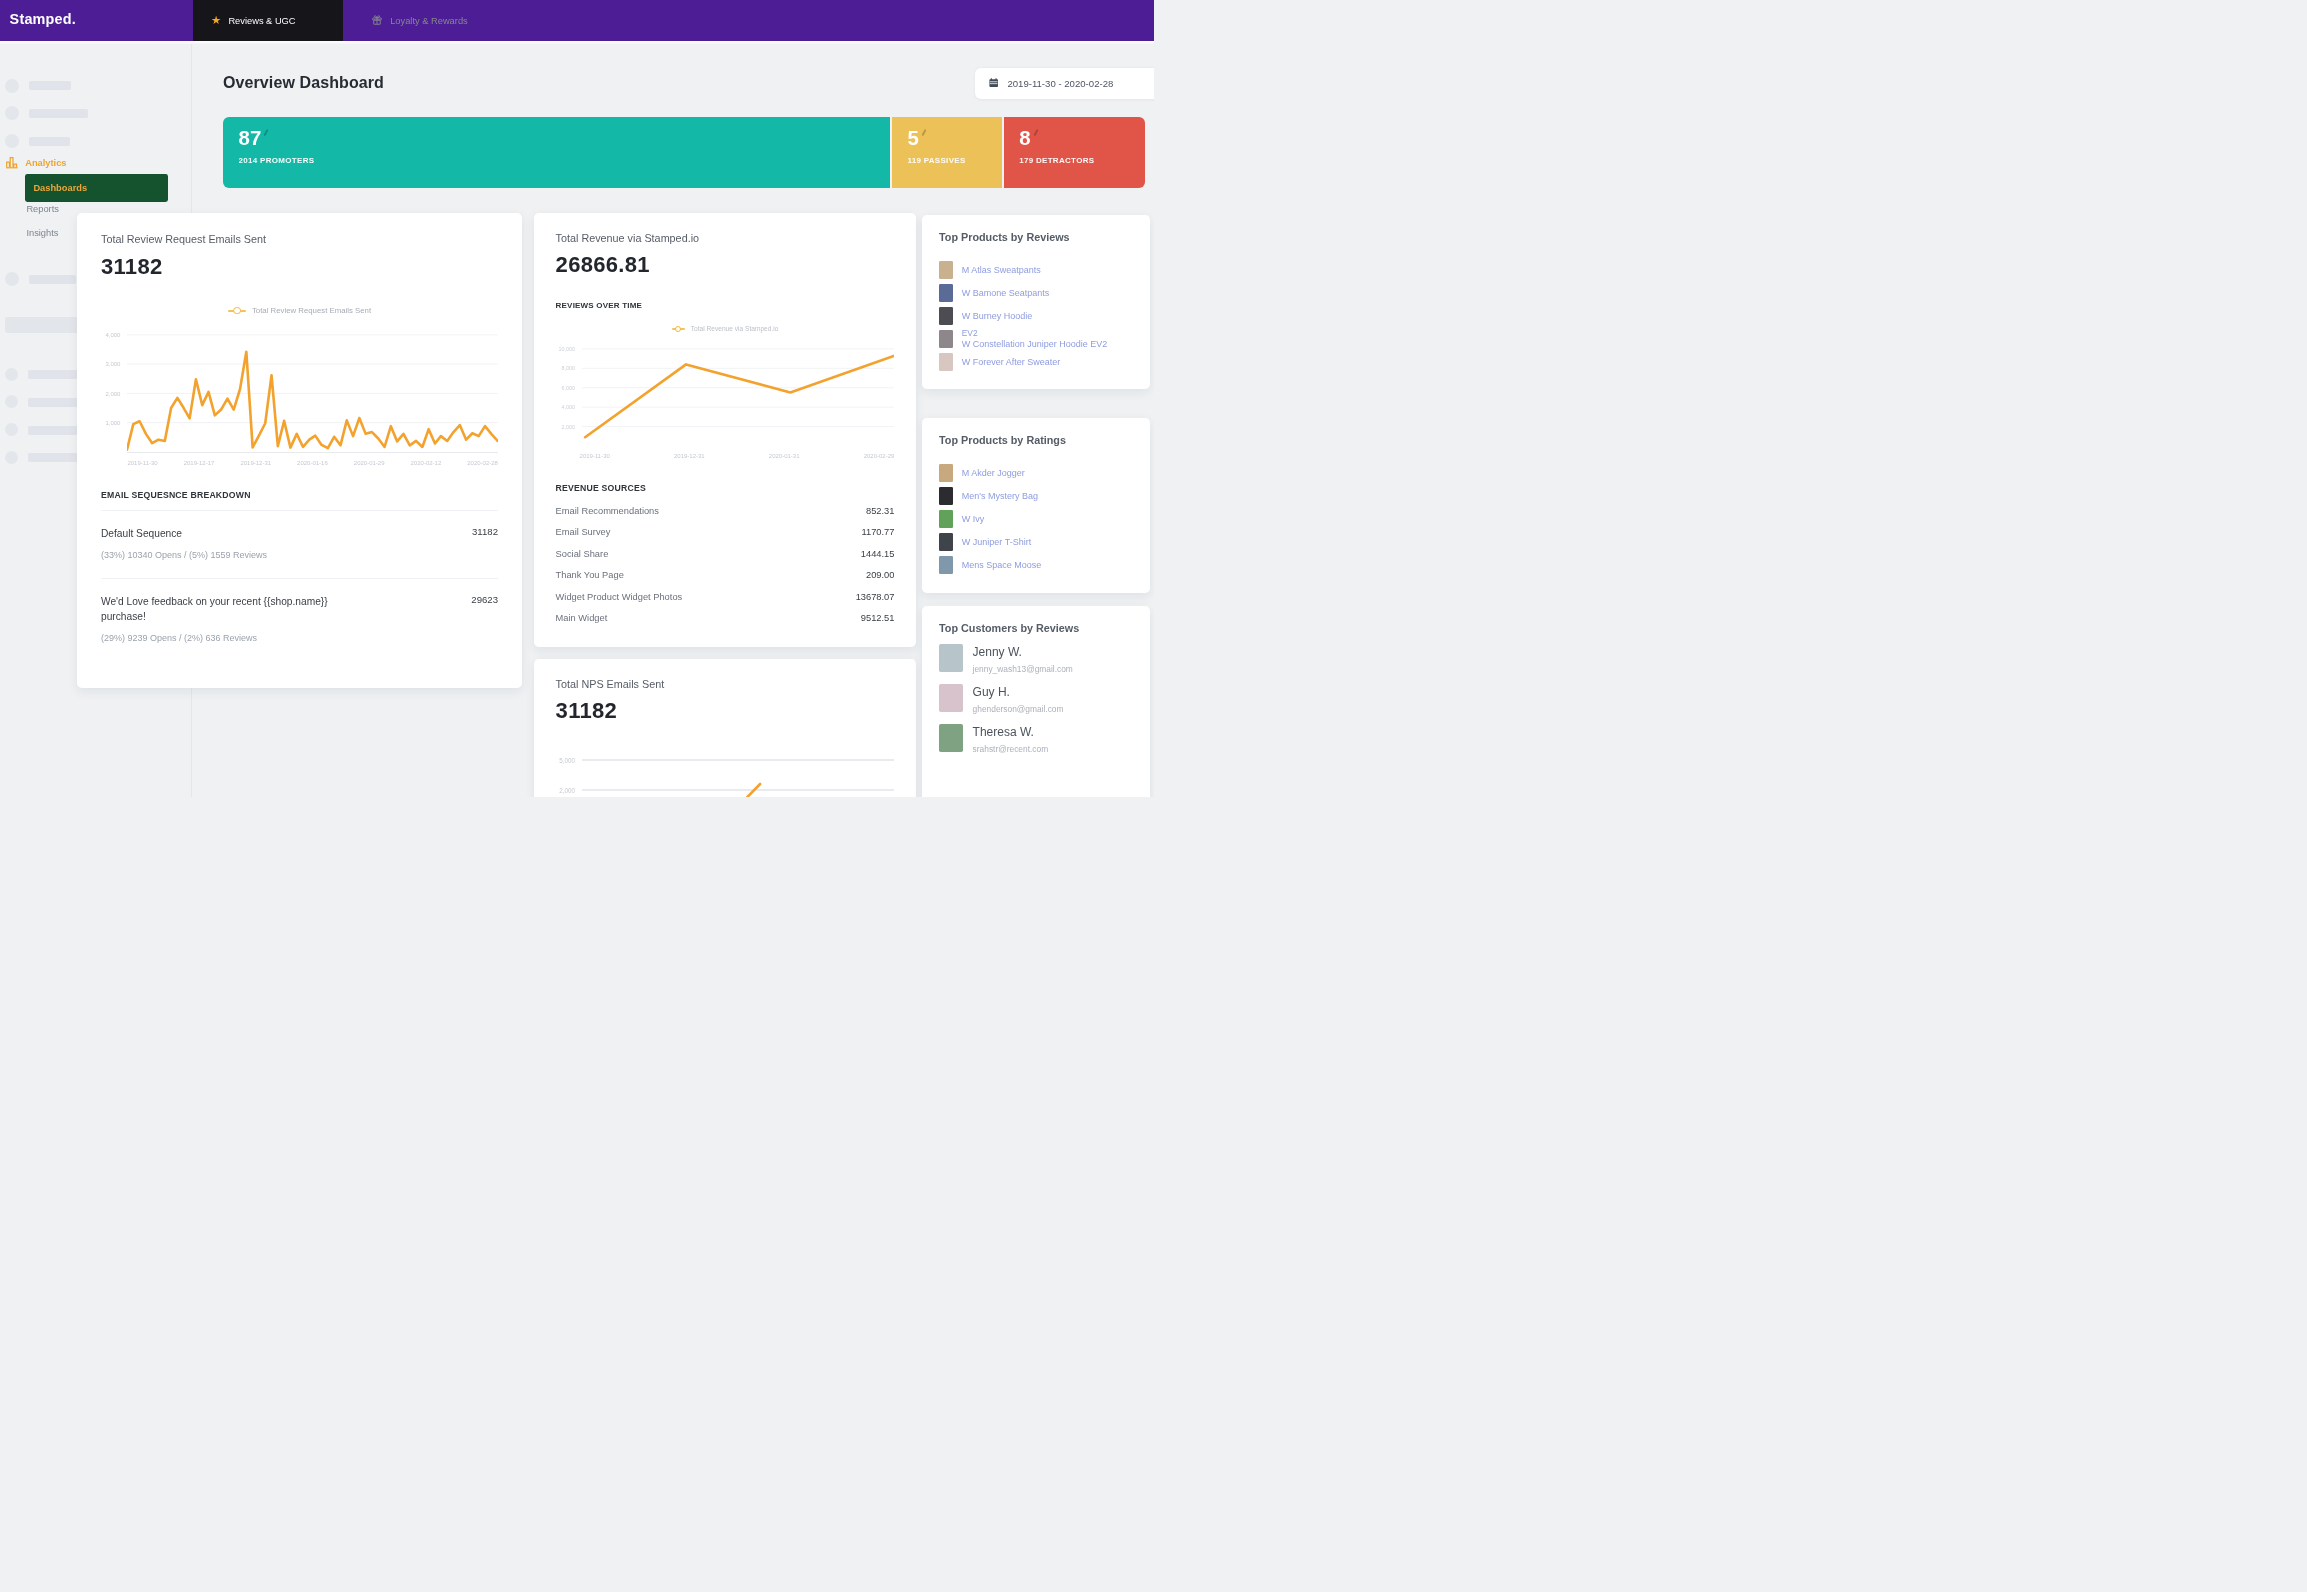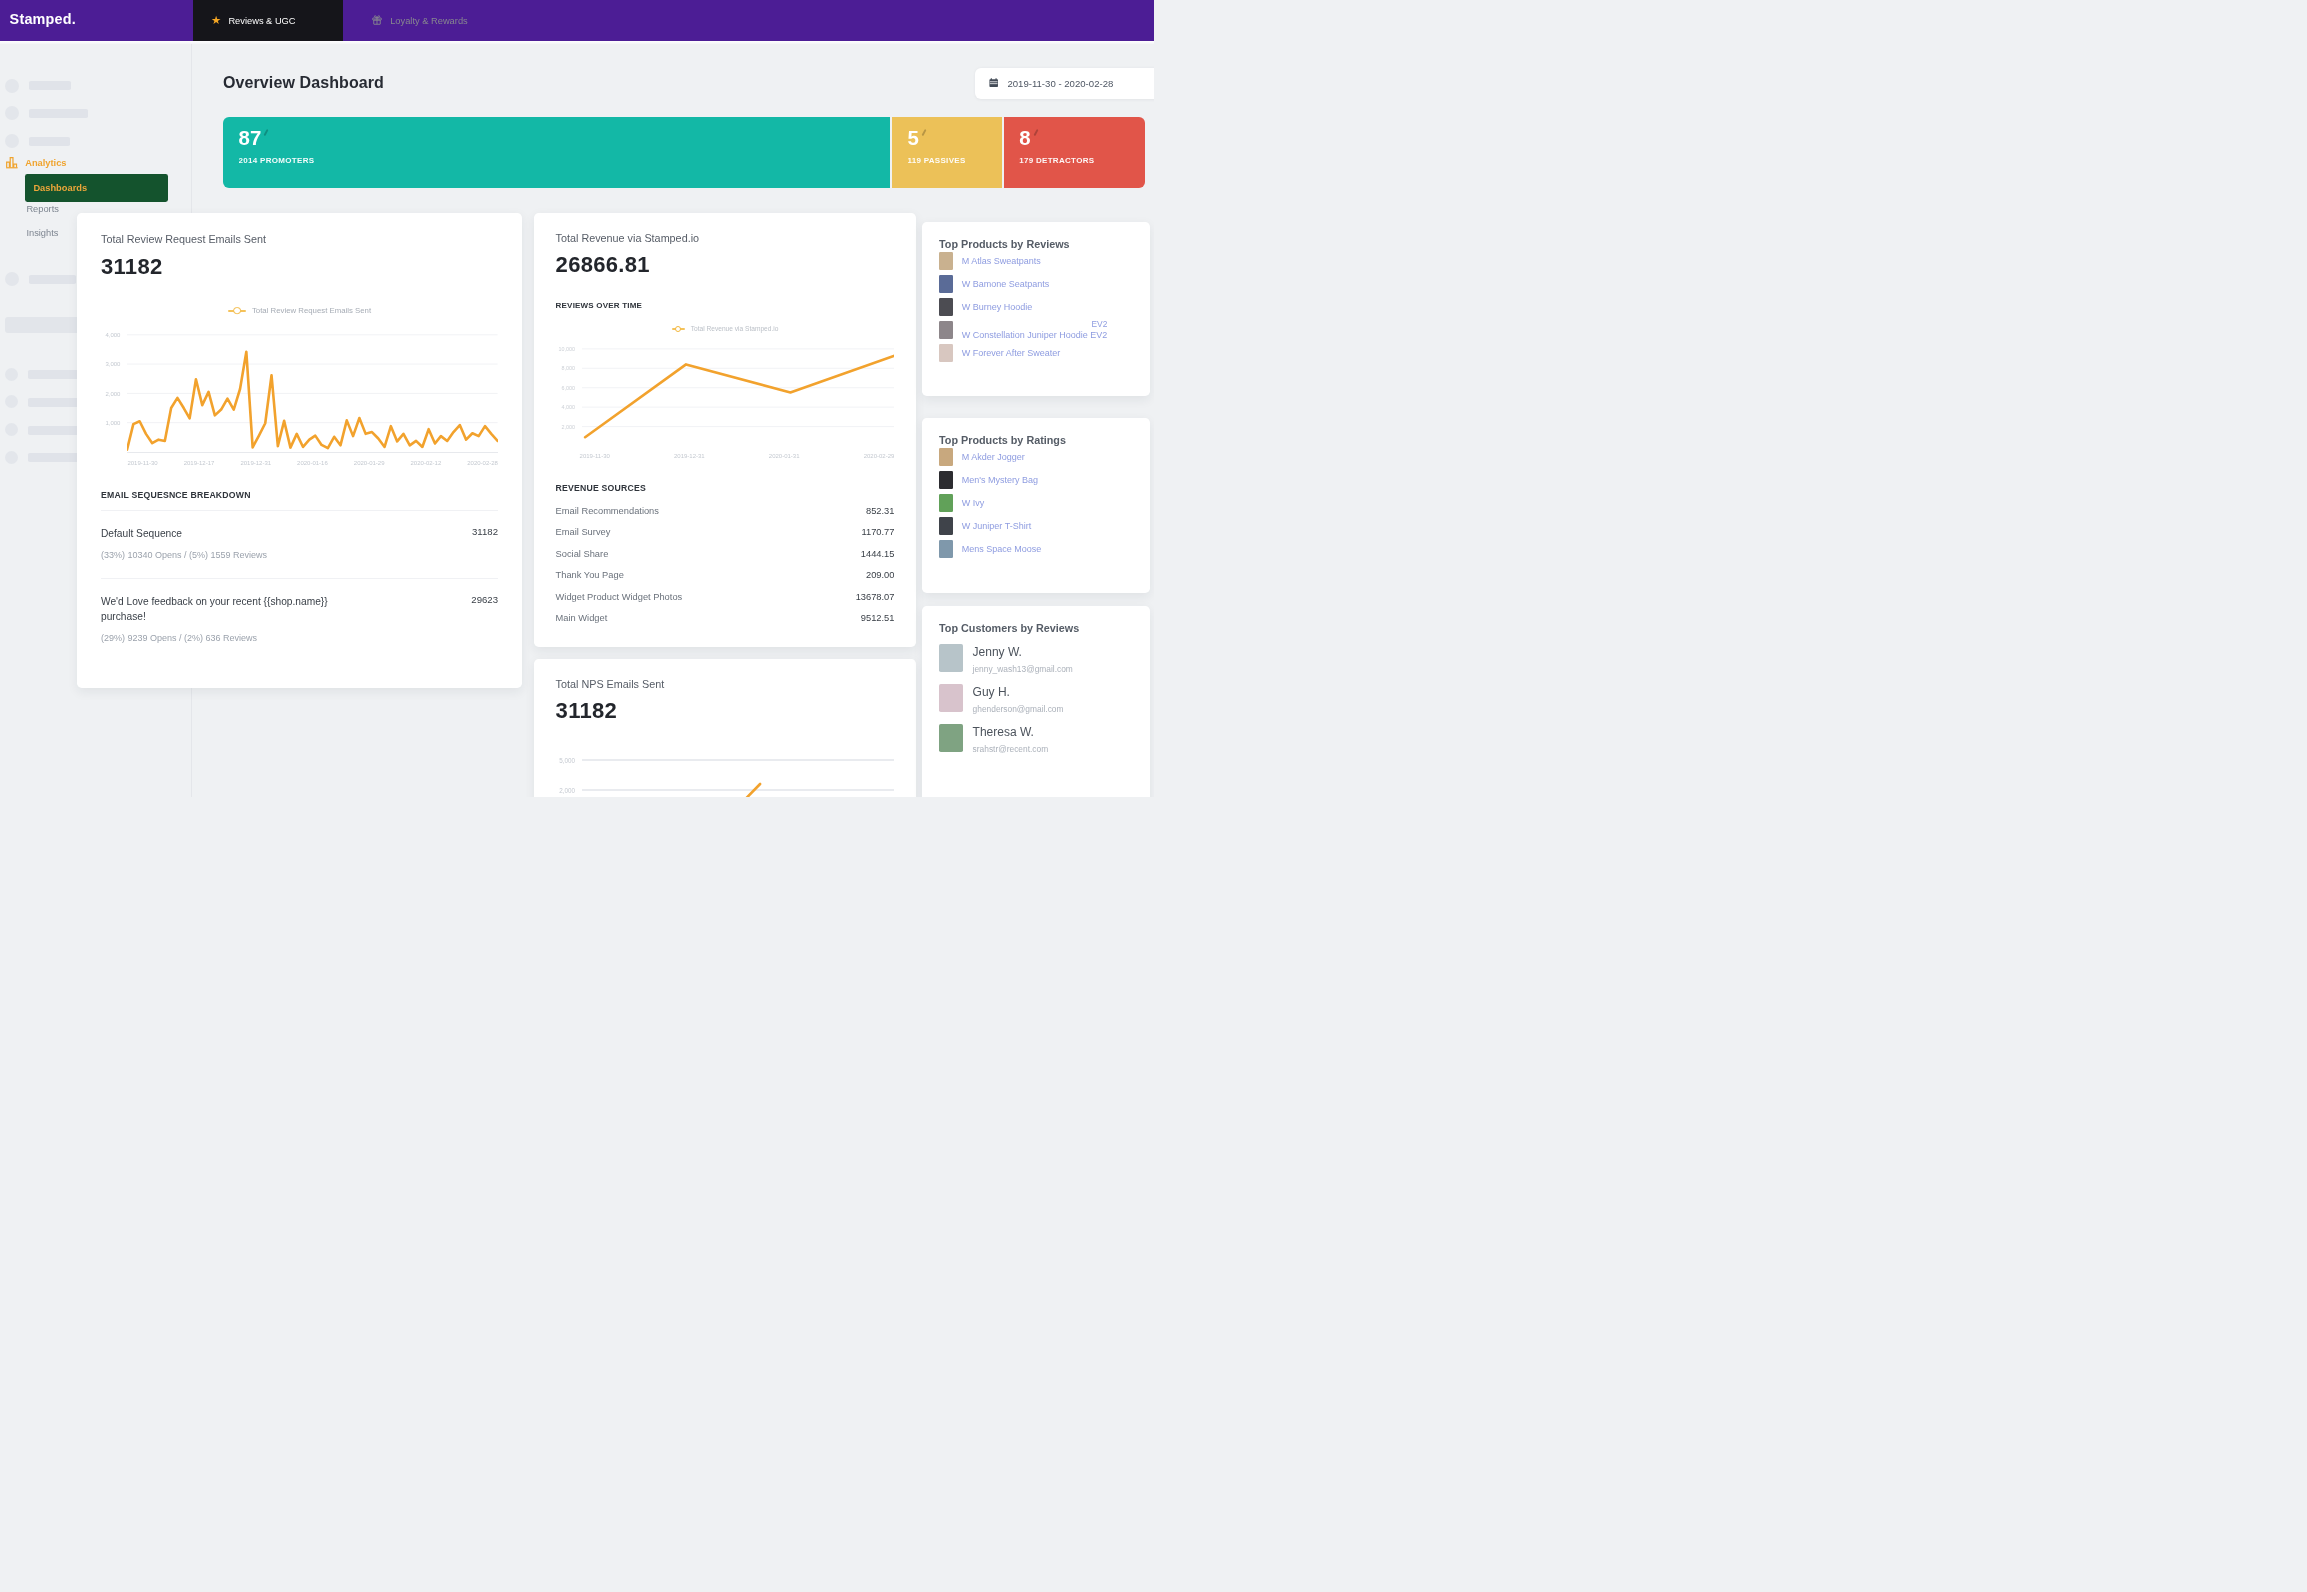--- a/index.html
+++ b/index.html
@@ -40,21 +40,21 @@
   .seg-detractors { flex:1; }
   .score { font-size:20.4px; font-weight:bold; line-height:1.1; display:inline-block; }
   .pct-mark { display:inline-block; width:1.8px; height:7.2px; border-radius:1.2px; background:rgba(0,0,0,.22); transform:rotate(28deg); margin-left:4.2px; vertical-align:top; margin-top:1.8px; }
   .seg-label { margin-top:6px; font-size:8px; font-weight:bold; letter-spacing:0.3px; color:rgba(255,255,255,.95); white-space:nowrap; overflow:hidden; text-overflow:ellipsis; padding-right:9.6px; }
   
   .card { position:absolute; background:#fff; border-radius:4.8px; box-shadow:0 3.6px 10.8px rgba(35,40,50,.07); }
   .card-main1 { left:77px; top:213px; width:445px; height:475px; padding:20.4px 24px; z-index:3; }
   .card-main2 { left:534px; top:213px; width:382px; height:434px; padding:19px 21.6px; z-index:2; }
   .card-main3 { left:534px; top:659px; width:382px; height:312px; padding:19px 21.6px; z-index:2; }
   .card-side { left:922px; width:228px; padding:15.6px 17px; z-index:2; }
-  .card-sideA { top:222px; height:174px; }
+  .card-sideA { top:215px; height:174px; }
   .card-sideB { top:418px; height:175px; }
   .card-sideC { top:606px; height:216px; }
   .card-title { font-size:10.8px; color:#565c66; }
   .big-num { font-size:22px; font-weight:bold; color:#23262c; margin-top:8.4px; letter-spacing:0.3px; }
   .sec-head { font-size:8.7px; font-weight:bold; color:#2f343b; letter-spacing:0.2px; }
   
   .legend { display:flex; align-items:center; justify-content:center; gap:6px; margin-top:26.4px; font-size:7.8px; color:#a6acb5; }
   .legend.small { margin-top:14.4px; font-size:6.6px; color:#bcc1c8; }
   .legend-pin { position:relative; width:18px; height:8.4px; }
   .pin-line { position:absolute; left:0; right:0; top:3.3px; height:1.8px; border-radius:1.2px; background:#f5c25a; }
@@ -83,21 +83,21 @@
   .seq-name { max-width:264px; font-size:10.2px; color:#3a4048; line-height:1.5; }
   .seq-val { font-size:9.6px; color:#3a4048; }
   .seq-stats { margin-top:8.4px; font-size:9px; color:#9ba2ac; }
   
   .rev-rows { margin-top:7.2px; }
   .rev-row { display:flex; justify-content:space-between; padding:5.7px 0; font-size:9.3px; }
   .rev-label { color:#6a717b; }
   .rev-val { color:#3a4048; }
   
   .side-card-title { font-size:10.8px; font-weight:bold; color:#555c66; }
-  .prod-rows { margin-top:0;text-align:right; }
+  .prod-rows { margin-top:16px; }
   .prod-row { display:flex; align-items:center; gap:8.4px; height:23px; cursor:pointer; }
   .prod-thumb { width:14.4px; height:18.6px; border-radius:1.2px; background:#ccc; flex:none; }
   .prod-link { font-size:9px; color:#8e9ce0; line-height:1.15; }
   .wrap-line { display:block; font-size:8.4px; margin-bottom:0px; }
   .cust-rows { margin-top:10.8px; }
   .cust-row { display:flex; gap:9.6px; height:40px; cursor:pointer; }
   .cust-avatar { width:24px; height:28px; border-radius:1.8px; flex:none; }
   .cust-name { font-size:12px; color:#4c535c; margin-top:1px; }
   .cust-email { font-size:8.4px; color:#abb1ba; margin-top:4.2px; }
 </style>

